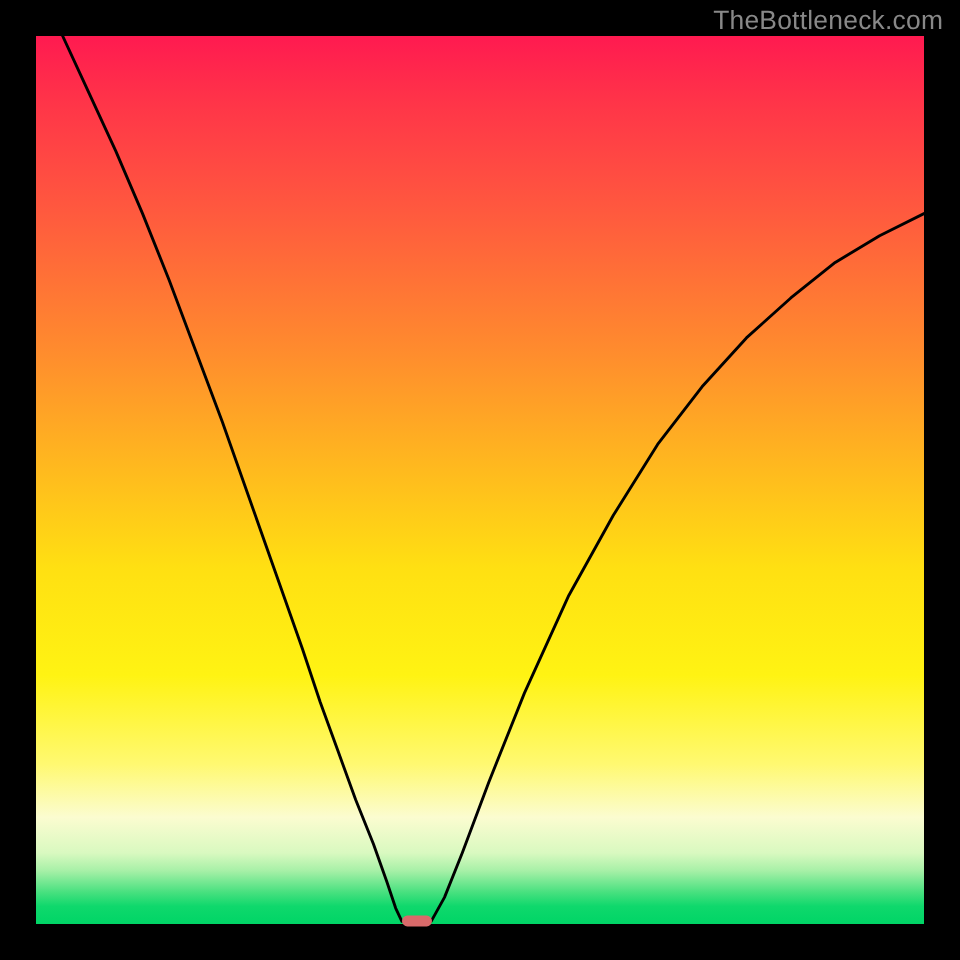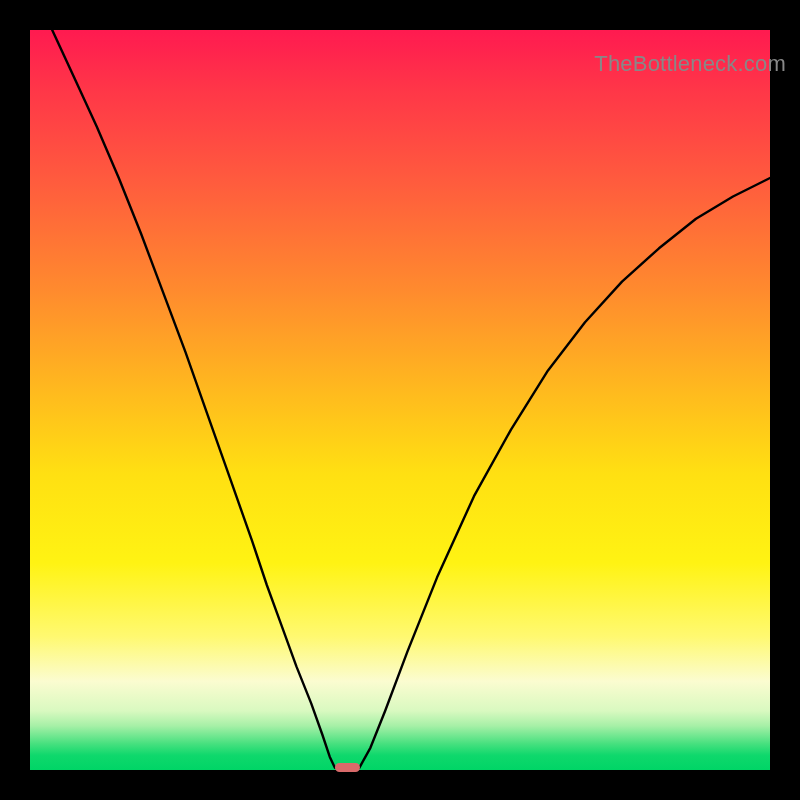--- a/index.html
+++ b/index.html
@@ -42,21 +42,20 @@
     );
   }
   .watermark {
     position: absolute;
     top: 4px;
     right: 14px;
     color: #888;
     font-size: 22px;
     letter-spacing: 0.2px;
     user-select: none;
-    margin-top: 47px;
   }
   .marker {
     position: absolute;
     background: #d86a6a;
     border-radius: 8px;
   }
   svg.curve {
     position: absolute;
     inset: 0;
     width: 100%;

